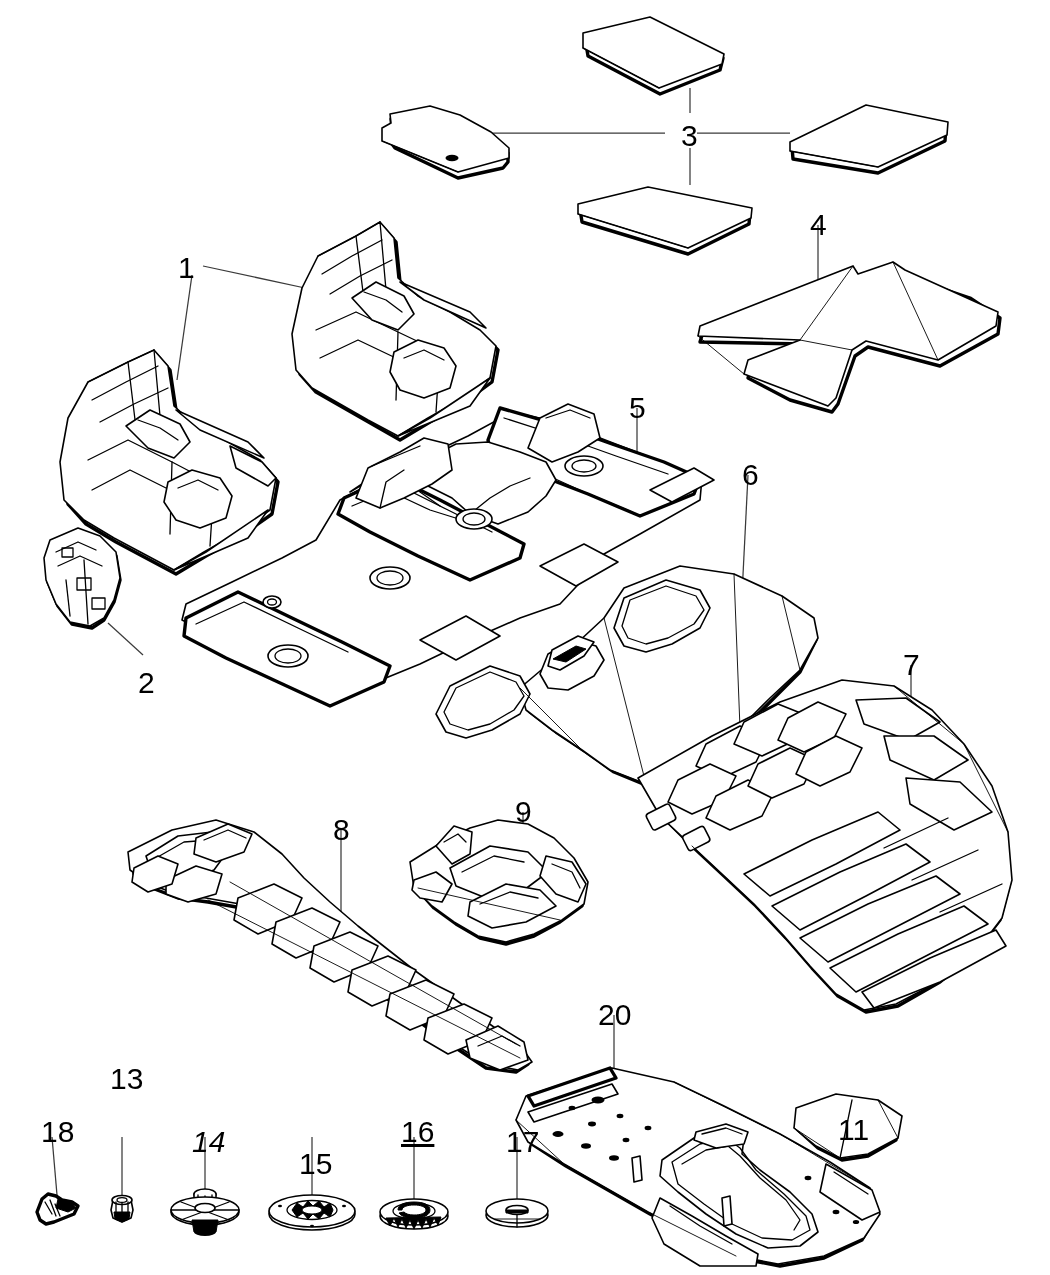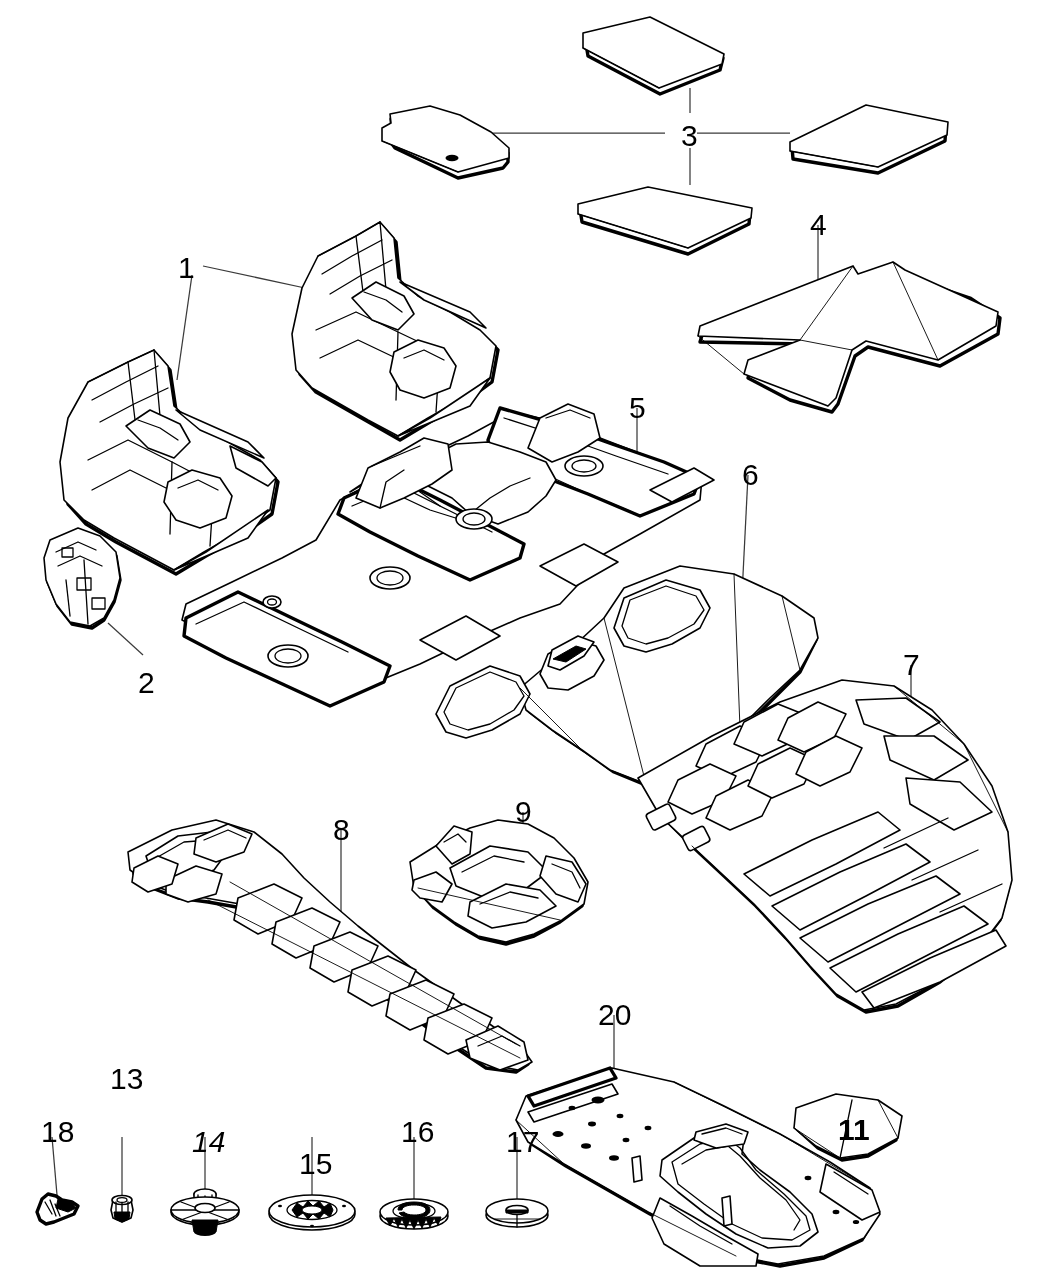--- a/index.html
+++ b/index.html
@@ -530,21 +530,21 @@
   <div class="callout-number" style="left:178px; top:253px;">1</div>
   <div class="callout-number" style="left:138px; top:668px;">2</div>
   <div class="callout-number" style="left:681px; top:121px;">3</div>
   <div class="callout-number" style="left:810px; top:210px;">4</div>
   <div class="callout-number" style="left:629px; top:393px;">5</div>
   <div class="callout-number" style="left:742px; top:460px;">6</div>
   <div class="callout-number" style="left:903px; top:650px;">7</div>
   <div class="callout-number" style="left:333px; top:815px;">8</div>
   <div class="callout-number" style="left:515px; top:797px;">9</div>
   <div class="callout-number" style="left:598px; top:1000px;">20</div>
-  <div class="callout-number" style="left:838px; top:1115px;font-weight:bold;">11</div>
+  <div class="callout-number" style="left:838px; top:1115px;">11</div>
   <div class="callout-number" style="left:41px; top:1117px;">18</div>
   <div class="callout-number" style="left:110px; top:1064px;">13</div>
   <div class="callout-number" style="left:192px; top:1127px;font-style:italic;">14</div>
   <div class="callout-number" style="left:299px; top:1117px;margin-top:32px;">15</div>
-  <div class="callout-number" style="left:401px; top:1117px;">16</div>
+  <div class="callout-number" style="left:401px; top:1117px;text-decoration:underline;">16</div>
   <div class="callout-number" style="left:506px; top:1127px;">17</div>
 
 </div>
 
 </body></html>

